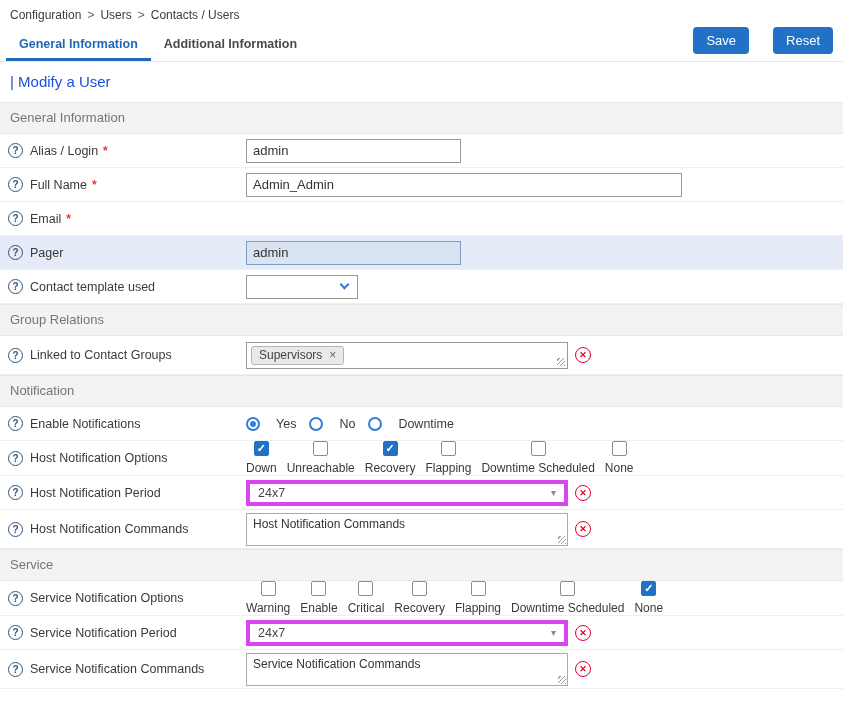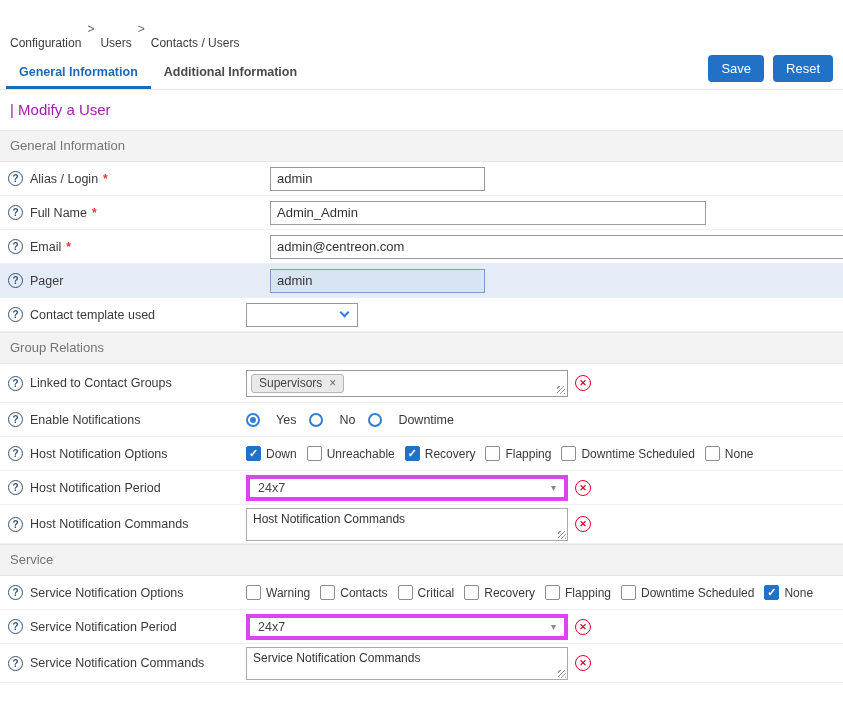--- a/index.html
+++ b/index.html
@@ -4,45 +4,45 @@
 <style>
   * { box-sizing: border-box; }
   html,body { margin:0; padding:0; background:#fff; }
   body {
     width:843px; height:701px; overflow:hidden;
     font-family:"Liberation Sans", sans-serif;
     color:#333; font-size:13px;
   }
   
   .breadcrumb { padding:8px 10px 5px 10px; font-size:12px; color:#3c3c3c; display:flex; align-items:center; gap:6px; }
-  .crumb { cursor:pointer;margin-top:28px; }
+  .crumb { cursor:pointer; }
   .sep { color:#666; }
   
   .tabbar { display:flex; justify-content:space-between; align-items:flex-end; padding:0 6px; border-bottom:1px solid #e6e6e6; }
   .tabs { display:flex; }
   .tab { padding:9px 13px 10px; font-size:12.5px; font-weight:bold; color:#4a4a4a; cursor:pointer; }
   .tab.active { color:#2069b5; border-bottom:3px solid #2069b5; padding-bottom:7px; }
-  .actions { display:flex; gap:9px; padding:0 4px 7px 0; }
+  .actions { display:flex; gap:24px; padding:0 4px 7px 0; }
   .btn { background:#2171c7; color:#fff; border:none; border-radius:4px; font-size:13px; padding:6px 13px; font-family:inherit; cursor:pointer; }
   
-  .page-title { padding:11px 10px 12px; font-size:15px; color:#a21caf; }
+  .page-title { padding:11px 10px 12px; font-size:15px; color:#1d4ed8; }
   
   .section-header { background:#f3f3f3; color:#757575; font-size:13px; padding:7px 10px 8px; border-top:1px solid #e7e7e7; border-bottom:1px solid #e7e7e7; }
   
   .row { display:flex; align-items:center; min-height:34px; border-bottom:1px solid #efefef; padding:0 8px; }
   .row.tall { min-height:39px; }
   .row.highlight { background:#e5ecf7; }
   .label-cell { width:238px; flex-shrink:0; display:flex; align-items:center; gap:7px; }
   .help-icon { width:15px; height:15px; min-width:15px; border:1px solid #33547a; border-radius:50%; color:#33547a;
     font-size:10px; font-weight:bold; display:flex; align-items:center; justify-content:center; cursor:pointer; }
   .label { font-size:12.5px; color:#3a3a3a; }
   .required { color:#e53935; font-size:12px; font-weight:bold; margin-left:-2px; }
   .field-cell { display:flex; align-items:center; flex:1; }
   
-  .text-input { height:24px; border:1px solid #999; padding:2px 6px; font-size:13px; font-family:inherit; color:#333; background:#fff;margin-left:24px; }
+  .text-input { height:24px; border:1px solid #999; padding:2px 6px; font-size:13px; font-family:inherit; color:#333; background:#fff; }
   .w215 { width:215px; } .w515 { width:436px; } .w575 { width:575px; }
   .hl-input { background:#d9e4f3; border-color:#7f9dc4; }
   
   .mini-select { width:112px; height:24px; border:1px solid #999; background:#fff; display:flex; align-items:center;
     justify-content:space-between; padding:0 9px 0 6px; cursor:pointer; }
   .mini-select-value { font-size:12.5px; color:#333; }
   .chev { width:7px; height:7px; border-right:2px solid #2f7ed8; border-bottom:2px solid #2f7ed8; transform:rotate(45deg); margin-top:-4px; }
   
   .multiselect { width:322px; min-height:27px; border:1px solid #999; background:#fff; padding:2px 4px; position:relative;
     display:flex; flex-wrap:wrap; align-items:center; gap:3px; }
@@ -52,21 +52,21 @@
   .resizable::after { content:''; position:absolute; right:2px; bottom:2px; width:8px; height:8px;
     background:repeating-linear-gradient(-45deg, #9a9a9a 0 1px, transparent 1px 3px); }
   
   .del { width:16px; height:16px; min-width:16px; border:1px solid #e4032e; border-radius:50%; color:#e4032e; background:#fff;
     font-size:9px; font-weight:bold; display:flex; align-items:center; justify-content:center; margin-left:7px; cursor:pointer; }
   
   .radio-opt { display:flex; align-items:center; gap:16px; margin-right:13px; font-size:12.5px; color:#3a3a3a; cursor:pointer; }
   .radio { width:14px; height:14px; min-width:14px; border:2px solid #2f7ed8; border-radius:50%; background:#fff; position:relative; }
   .radio.checked::after { content:''; position:absolute; inset:2px; background:#2f7ed8; border-radius:50%; }
   
-  .opt { display:flex; align-items:center; gap:5px; margin-right:10px; font-size:12px; color:#3a3a3a; cursor:pointer; }
+  .opt { display:flex; align-items:center; gap:5px; margin-right:10px; font-size:12px; color:#3a3a3a; cursor:pointer;flex-direction:column; }
   .cb { width:15px; height:15px; min-width:15px; border:1px solid #8d8d8d; border-radius:2px; background:#fff;
     display:flex; align-items:center; justify-content:center; }
   .cb.checked { background:#2171c7; border-color:#2171c7; }
   .cb.checked::after { content:'\2713'; color:#fff; font-size:11px; font-weight:bold; }
   
   .select2 { width:322px; height:26px; border:4px solid #d946ef; background:#fff; display:flex; align-items:center;
     justify-content:space-between; padding:0 8px; font-size:12.5px; color:#444; cursor:pointer; }
   .select2-arrow { color:#888; font-size:10px; }
   
   .ta-wrap { position:relative; display:inline-block; }
@@ -121,23 +121,20 @@
       <input class="text-input w515" value="Admin_Admin" style="">
     </div>
   </div>
 
   <div class="row">
     <div class="label-cell">
       <span class="help-icon">?</span>
       <span class="label">Email</span>
       <span class="required">*</span>
     </div>
-    <div class="field-cell">
-      <input class="text-input w575" value="admin@centreon.com" style="">
-    </div>
   </div>
 
   <div class="row highlight">
     <div class="label-cell">
       <span class="help-icon">?</span>
       <span class="label">Pager</span>
     </div>
     <div class="field-cell">
       <input class="text-input w215 hl-input" value="admin" style="">
     </div>
@@ -171,20 +168,21 @@
           <span>Supervisors</span>
           <span class="chip-remove">×</span>
         </span>
       </div>
       <span class="del">✕</span>
     </div>
   </div>
 </div>
 
 <div>
+  <div class="section-header">Notification</div>
 
   <div class="row">
     <div class="label-cell">
       <span class="help-icon">?</span>
       <span class="label">Enable Notifications</span>
     </div>
     <div class="field-cell">
       <span class="radio-opt">
         <span class="radio checked"></span>
         <span>Yes</span>
@@ -272,21 +270,21 @@
       <span class="help-icon">?</span>
       <span class="label">Service Notification Options</span>
     </div>
     <div class="field-cell">
       <span class="opt">
         <span class="cb"></span>
         <span>Warning</span>
       </span>
       <span class="opt">
         <span class="cb"></span>
-        <span>Contacts</span>
+        <span>Enable</span>
       </span>
       <span class="opt">
         <span class="cb"></span>
         <span>Critical</span>
       </span>
       <span class="opt">
         <span class="cb"></span>
         <span>Recovery</span>
       </span>
       <span class="opt">

